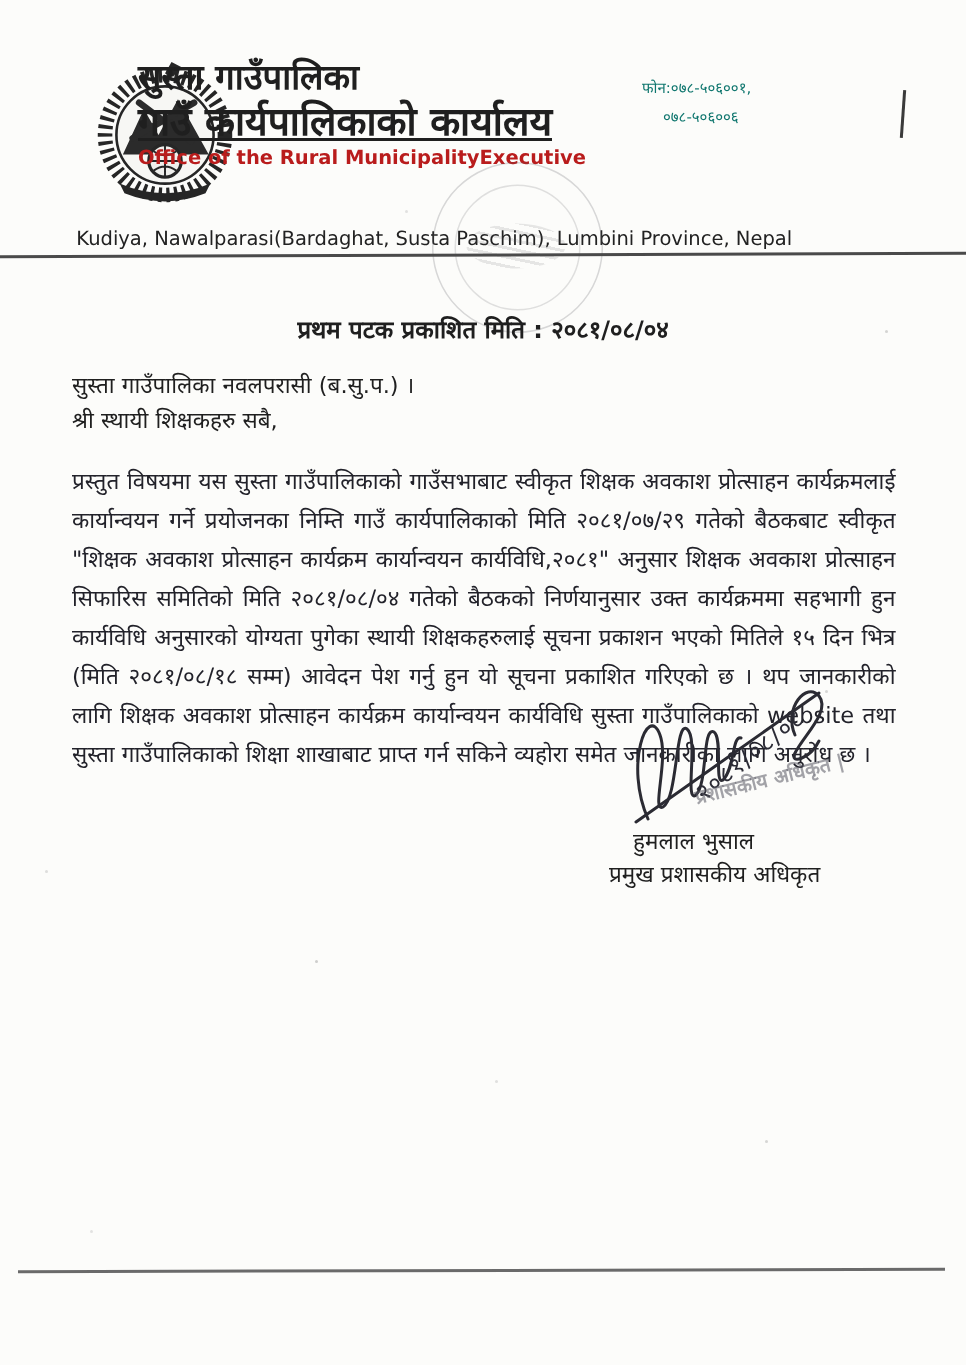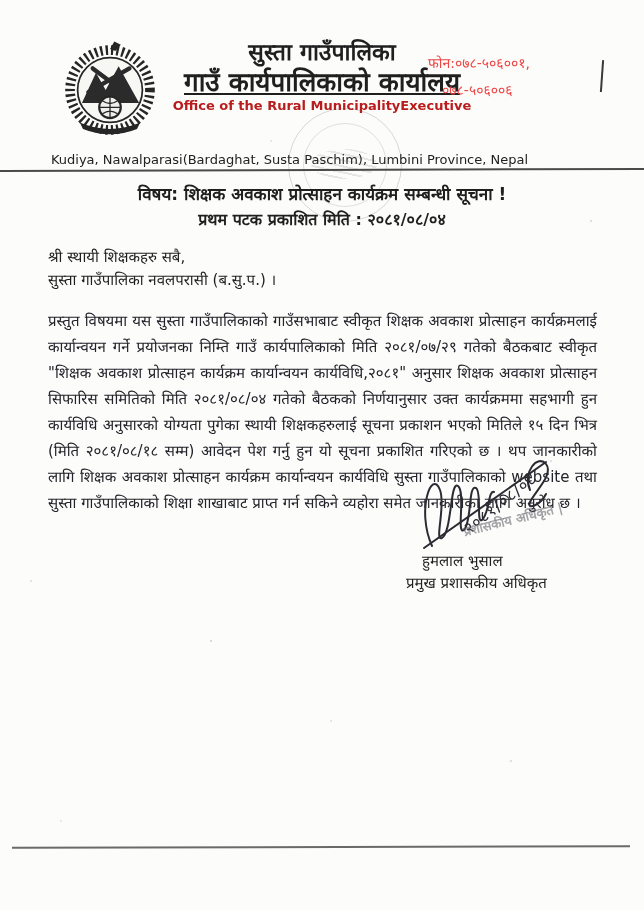--- a/index.html
+++ b/index.html
@@ -20,29 +20,29 @@
     box-shadow:340px -180px 0 rgba(130,130,130,.3), 120px 80px 0 rgba(140,140,140,.25),
       -90px -320px 0 rgba(130,130,130,.25), 300px 120px 0 rgba(125,125,125,.3),
       -150px 180px 0 rgba(135,135,135,.22), 380px -420px 0 rgba(120,120,120,.3),
       60px -500px 0 rgba(130,130,130,.22), -180px -60px 0 rgba(130,130,130,.25);
   }
 
   
   .logo{position:absolute;left:56px;top:36px;width:108px;height:108px;}
   .head-center{
     position:absolute;left:92px;top:40px;width:460px;
-    text-align:center;line-height:1.1;
+    line-height:1.1;
   }
   .np-title{font-size:23px;font-weight:bold;margin-bottom:3px;}
   .en-title{font-size:15px;font-weight:bold;letter-spacing:.2px;margin-bottom:2px;color:#222;}
   .np-office{font-size:26px;font-weight:bold;margin-bottom:2px;text-decoration:underline;}
   .en-office{font-size:13px;font-weight:bold;margin-bottom:2px;color:#b91c1c;}
   .np-addr{font-size:13.5px;margin-bottom:2px;}
   .en-addr{position:absolute;left:0;top:152px;width:579px;text-align:center;font-size:13px;color:#222;}
-  .phones{position:absolute;left:428px;top:50px;font-size:14px;line-height:1.9;color:#ef4444;}
+  .phones{position:absolute;left:428px;top:50px;font-size:10px;line-height:1.9;color:#0f766e;}
   .phones .p2{padding-left:14px;}
   .scan-mark{position:absolute;left:601px;top:60px;width:1.5px;height:32px;background:#3a3a3a;transform:rotate(4deg);}
 
   
   .office-stamp{
     position:absolute;left:288px;top:108px;width:112px;height:112px;border-radius:50%;
     border:1.5px solid rgba(95,95,100,.28);
     opacity:.85;pointer-events:none;
   }
   .office-stamp::before{
@@ -121,26 +121,25 @@
   <div class="phones">
     <div class="p1">फोन:०७८-५०६००१,</div>
     <div class="p2">०७८-५०६००६</div>
   </div>
   <div class="scan-mark"></div>
 
   <div class="office-stamp"></div>
 
   <div class="rule"></div>
 
-  <div class="subject1">विषय: शिक्षक अवकाश प्रोत्साहन कार्यक्रम सम्बन्धी सूचना !</div>
   <div class="subject2">प्रथम पटक प्रकाशित मिति : २०८१/०८/०४</div>
 
   <div class="salute">
+    <div>सुस्ता गाउँपालिका नवलपरासी (ब.सु.प.) ।</div>
     <div>श्री स्थायी शिक्षकहरु सबै,</div>
-    <div>सुस्ता गाउँपालिका नवलपरासी (ब.सु.प.) ।</div>
   </div>
 
   <div class="body-par">प्रस्तुत विषयमा यस सुस्ता गाउँपालिकाको गाउँसभाबाट स्वीकृत शिक्षक अवकाश प्रोत्साहन कार्यक्रमलाई कार्यान्वयन गर्ने प्रयोजनका निम्ति गाउँ कार्यपालिकाको मिति २०८१/०७/२९ गतेको बैठकबाट स्वीकृत "शिक्षक अवकाश प्रोत्साहन कार्यक्रम कार्यान्वयन कार्यविधि,२०८१" अनुसार शिक्षक अवकाश प्रोत्साहन सिफारिस समितिको मिति २०८१/०८/०४ गतेको बैठकको निर्णयानुसार उक्त कार्यक्रममा सहभागी हुन कार्यविधि अनुसारको योग्यता पुगेका स्थायी शिक्षकहरुलाई सूचना प्रकाशन भएको मितिले १५ दिन भित्र (मिति २०८१/०८/१८ सम्म) आवेदन पेश गर्नु हुन यो सूचना प्रकाशित गरिएको छ । थप जानकारीको लागि शिक्षक अवकाश प्रोत्साहन कार्यक्रम कार्यान्वयन कार्यविधि सुस्ता गाउँपालिकाको website तथा सुस्ता गाउँपालिकाको शिक्षा शाखाबाट प्राप्त गर्न सकिने व्यहोरा समेत जानकारीका लागि अनुरोध छ ।</div>
 
   <div class="sig-wrap">
     <svg class="sig-svg" width="170" height="105" viewBox="0 0 170 105">
       <g fill="none" stroke="#2b2b33" stroke-width="2" stroke-linecap="round">
         <path d="M14 96 C-2 60 14 18 22 40 C28 56 16 92 24 88 C34 82 32 30 40 36 C48 42 38 86 46 80 C54 72 50 34 58 38 C64 42 58 74 64 70 C72 62 70 40 76 42"></path>
         <path d="M6 98 L128 12"></path>
         <path d="M112 40 C104 22 120 4 128 14 C136 24 118 40 112 52 C108 60 122 56 128 44"></path>

